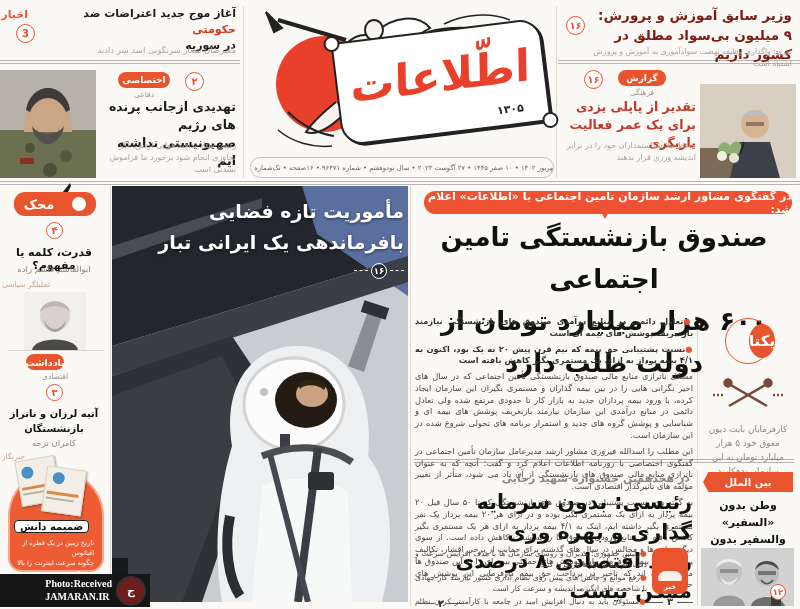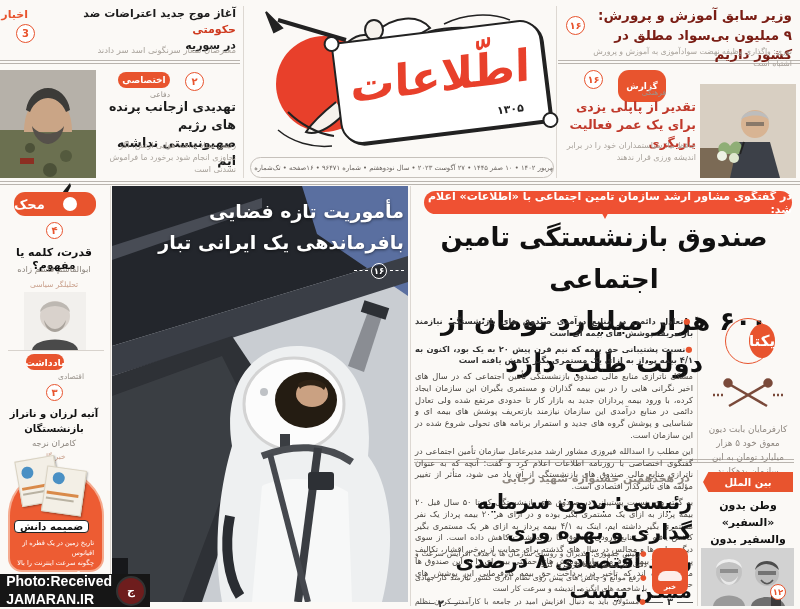--- a/index.html
+++ b/index.html
@@ -12,21 +12,21 @@
   .vrule { position:absolute; width:1px; background:#ddd8d2; }
   .hrule2 { position:absolute; height:4px; border-top:1px solid #b9b4ae; border-bottom:1px solid #b9b4ae; }
   .hrule1 { position:absolute; height:1px; background:#d8d3cd; }
 
   
   .pgnum { width:19px; height:19px; border:1.5px solid #e8542e; border-radius:50%;
            color:#e8542e; font-size:10px; font-weight:bold; display:flex; align-items:center;
            justify-content:center; background:#fff; }
   .pill { background:#e8542e; color:#fff; font-weight:bold; border-radius:11px;
           display:flex; align-items:center; justify-content:center; }
-  .tagsub { font-size:7.5px; color:#9a948d; text-align:right; }
+  .tagsub { font-size:7.5px; color:#9a948d; text-align:center; }
 
   
   .th { font-weight:bold; color:#1c1c1c; text-align:right; line-height:1.45; }
   .sub { font-size:8.5px; color:#a8a29b; text-align:right; line-height:1.5; }
 
   
   .masthead-wrap { left:248px; top:2px; width:306px; height:152px; }
   .scroll { position:absolute; right:8px; top:28px; width:210px; height:104px; background:#fff;
             border:2px solid #222; border-radius:8px 22px 8px 22px; transform:rotate(-7deg);
             box-shadow:2px 2px 0 #222; }
@@ -78,32 +78,32 @@
   
   .intltag { left:703px; top:472px; width:90px; height:20px; background:#e8542e; color:#fff;
              font-size:10px; font-weight:bold; display:flex; align-items:center; justify-content:center;
              clip-path:polygon(0 50%, 6% 0, 100% 0, 100% 100%, 6% 100%); }
   .intlhead { left:703px; top:497px; width:90px; text-align:center; font-size:11px; font-weight:900;
               color:#111; line-height:1.55; }
 
   
   .sb-h { width:104px; text-align:center; font-weight:900; color:#111; }
   .sb-author { width:104px; text-align:center; font-size:8.5px; color:#8d867f; }
-  .sb-role { width:104px; text-align:center; font-size:7.5px; color:#c9a08c; }
+  .sb-role { width:104px; text-align:left; font-size:7.5px; color:#c9a08c; }
   .suppbox { left:8px; top:470px; width:96px; height:102px; background:#ed5c33; border-radius:46px 46px 14px 14px;
              border:2px solid #f5ab8f; }
   .supp-label { position:absolute; top:48px; left:4px; background:#fff; border:1.5px solid #222;
                 border-radius:4px; font-size:10px; font-weight:900; color:#111; padding:0 5px; }
   .supp-items { position:absolute; top:66px; right:8px; left:4px; list-style:none;
                 color:#fff; font-size:6.6px; line-height:1.55; text-align:right; }
   .thumb { position:absolute; width:40px; height:46px; background:#f3efe6; border:1px solid #d9d2c2;
            box-shadow:1px 1px 2px rgba(0,0,0,.35); }
   .credit { left:0; top:574px; width:150px; height:33px; background:#161616; display:flex;
             align-items:center; color:#fff; }
-  .credit .txt { font-family:Liberation Sans, sans-serif; font-size:14px; font-weight:bold; line-height:1.25; direction:ltr; }
+  .credit .txt { font-family:Liberation Serif, serif; font-size:10px; font-weight:bold; line-height:1.25; direction:ltr; }
   .jamlogo { width:30px; height:30px; border-radius:50%; background:#6e1d1d; border:2px solid #333;
              margin:0 4px; display:flex; align-items:center; justify-content:center;
              color:#fff; font-size:11px; font-weight:900; }
 
   
   .photo-cap { left:120px; top:196px; width:284px; text-align:right; color:#fff; font-weight:900;
                font-size:19px; line-height:1.65; text-shadow:0 1px 3px rgba(0,0,0,.55); }
   .marker { display:flex; align-items:center; gap:3px; margin-top:4px; }
   .marker .dash { width:14px; height:0; border-top:1.5px dashed #fff; }
   .marker .mnum { width:16px; height:16px; border:1.5px solid #fff; border-radius:50%; background:rgba(0,0,0,.25);
@@ -175,21 +175,21 @@
 <div class="abs pill" style="left:118px; top:72px; width:52px; height:16px; font-size:9px;">اختصاصی</div>
 <div class="abs tagsub" style="left:118px; top:90px; width:52px;">دفاعی</div>
 <div class="abs pgnum" style="left:185px; top:72px;">۲</div>
 <div class="abs th" style="left:104px; top:98px; width:132px; font-size:12.5px;">تهدیدی ازجانب پرنده های رژیم صهیونیستی نداشته ایم</div>
 <div class="abs sub" style="left:104px; top:140px; width:132px; font-size:8px;">رئیس ستاد پدافند هوایی ارتش: اگر تجاوزی انجام شود برخورد ما فراموش نشدنی است</div>
 
 <div class="abs pgnum" style="left:566px; top:16px;">۱۶</div>
 <div class="abs th" style="left:592px; top:6px; width:200px; font-size:13.5px; color:#7a1d14;">وزیر سابق آموزش و پرورش: ۹ میلیون بی‌سواد مطلق در کشور داریم</div>
 <div class="abs sub" style="left:592px; top:46px; width:200px; font-size:7.8px;">نوری: واگذاری وظیفه نهضت سوادآموزی به آموزش و پرورش اشتباه است</div>
 
-<div class="abs pill" style="left:618px; top:70px; width:48px; height:32px; font-size:9px;">گزارش</div>
+<div class="abs pill" style="left:618px; top:70px; width:48px; height:16px; font-size:9px;">گزارش</div>
 <div class="abs tagsub" style="left:618px; top:88px; width:48px;">فرهنگی</div>
 <div class="abs pgnum" style="left:584px; top:70px;">۱۶</div>
 <div class="abs th c-red" style="left:560px; top:98px; width:136px; font-size:12.5px; color:#c0392b;">تقدیر از پاپلی یزدی برای یک عمر فعالیت یاریگری</div>
 <div class="abs sub" style="left:560px; top:140px; width:136px; font-size:8px;">حافظ نیا: سیاستمداران خود را در برابر اندیشه ورزی قرار ندهند</div>
 <svg class="abs" style="left:700px; top:84px;" width="96" height="94" viewBox="0 0 96 94">
   <rect width="96" height="94" fill="#d8cfc2"></rect>
   <rect x="0" y="64" width="40" height="30" fill="#7b6a55"></rect>
   <path d="M30 94 L38 58 L70 58 L80 94 Z" fill="#3c4048"></path>
   <circle cx="55" cy="40" r="14" fill="#d8b493"></circle>
   <path d="M41 36 C43 24 66 24 69 36 C64 30 46 30 41 36 Z" fill="#bdbdbd"></path>
@@ -306,21 +306,21 @@
   <rect x="57" y="23" width="18" height="4" fill="#555" opacity=".7"></rect>
   <path d="M60 32 C64 37 68 37 72 32" stroke="#555" stroke-width="1.5" fill="none"></path>
   <path d="M50 58 C52 46 80 46 84 58 Z" fill="#6e6e6e"></path>
   <rect x="70" y="48" width="10" height="10" fill="#3a3a3a"></rect>
 </svg>
 <div class="abs pgnum" style="left:770px; top:584px; width:16px; height:16px; font-size:8.5px;">۱۲</div>
 
 <svg class="abs" style="left:58px; top:183px;" width="14" height="16" viewBox="0 0 14 16">
   <path d="M12 0 L4 10 L2 16 L8 13 L13 3 Z" fill="#1c1c1c"></path>
 </svg>
-<div class="abs pill" style="left:14px; top:192px; width:82px; height:24px; font-size:13px; gap:18px;justify-content:flex-end;">
+<div class="abs pill" style="left:14px; top:192px; width:82px; height:24px; font-size:13px; gap:18px;">
   <span style="width:14px;height:14px;border-radius:50%;background:#fff;display:inline-block;"></span>
   <span>محک</span>
 </div>
 <div class="abs pgnum" style="left:46px; top:222px; width:17px; height:17px;">۴</div>
 <div class="abs sb-h" style="left:2px; top:246px; font-size:11px;">قدرت، کلمه یا مفهوم؟</div>
 <div class="abs sb-author" style="left:2px; top:264px;">ابوالقاسم قاسم زاده</div>
 <div class="abs sb-role" style="left:2px; top:280px;">تحلیلگر سیاسی</div>
 <svg class="abs" style="left:24px; top:292px;" width="62" height="58" viewBox="0 0 62 58">
   <rect width="62" height="58" fill="#f2f0ed"></rect>
   <circle cx="31" cy="24" r="15" fill="#d9d2cc"></circle>

